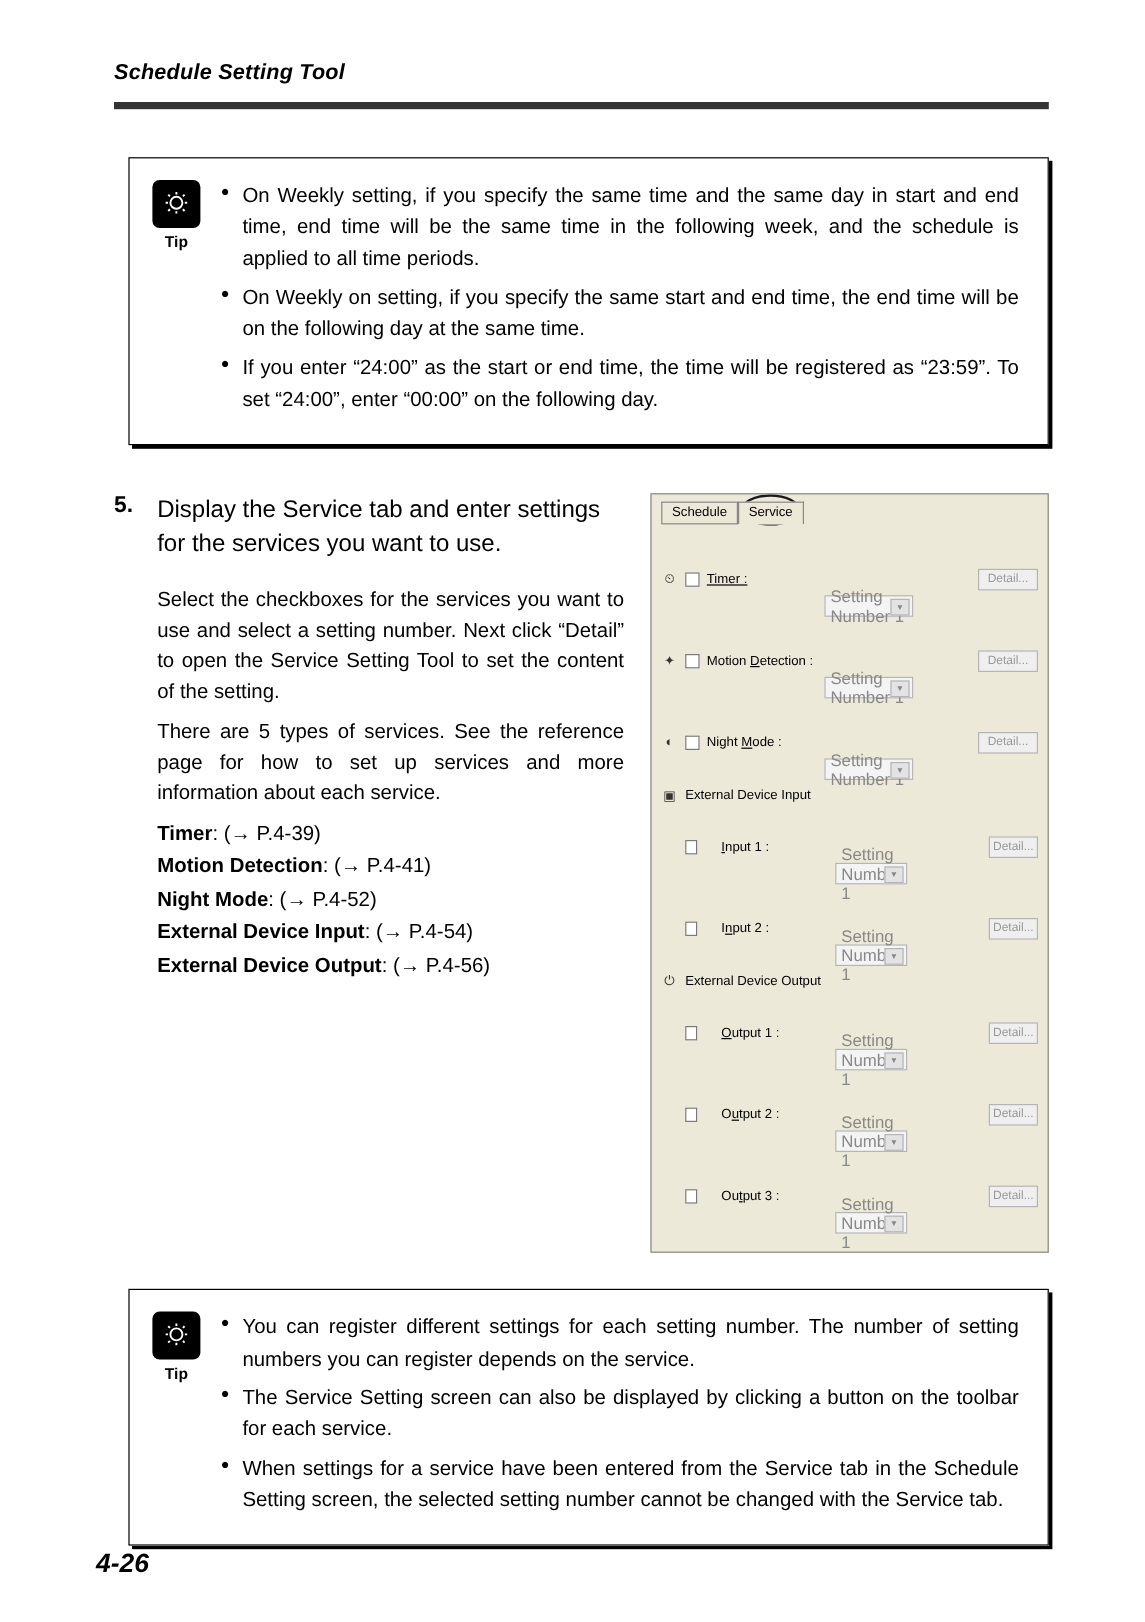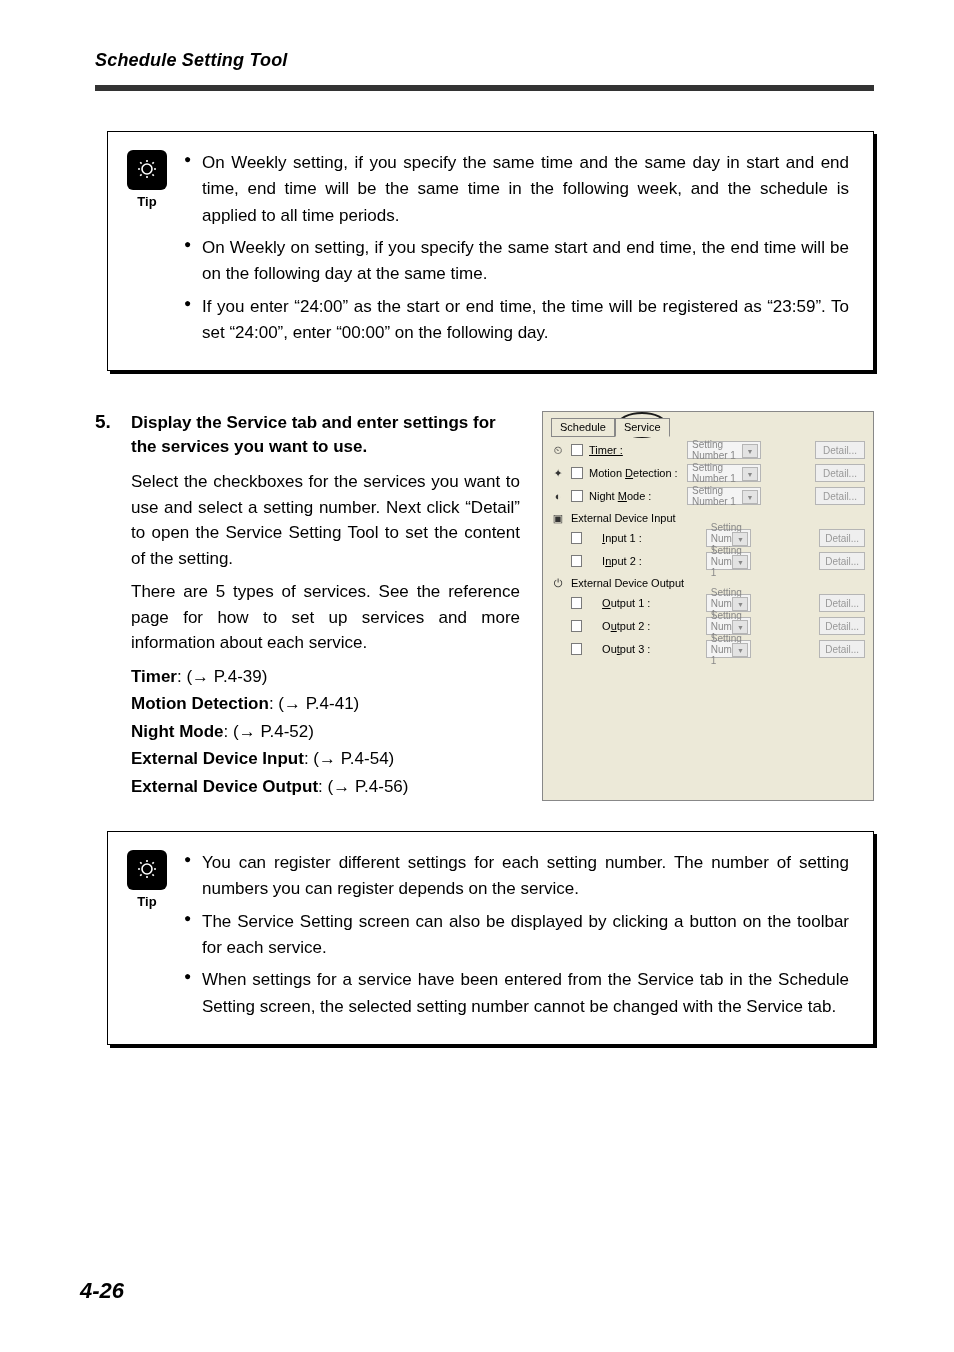--- a/index.html
+++ b/index.html
@@ -79,24 +79,24 @@
     gap: 12px;
   }
   .step-num {
     font-weight: bold;
     font-size: 19px;
     width: 24px;
     flex: 0 0 24px;
   }
   .step-body { flex: 1; }
   .step-title {
-    font-weight: bold;
-    font-size: 17px;
+    font-weight: normal;
+    font-size: 20px;
     line-height: 1.4;
-    margin-bottom: 10px;
+    margin-bottom: 20px;
   }
   .columns {
     display: flex;
     gap: 22px;
   }
   .textcol {
     flex: 1;
     font-size: 17px;
     line-height: 1.5;
   }
@@ -112,21 +112,21 @@
     background: #ece9d8;
     font-family: Tahoma, Arial, sans-serif;
     font-size: 11px;
     color: #000;
     padding: 6px 8px 10px 8px;
     position: relative;
   }
   .tabs {
     display: flex;
     gap: 0;
-    margin-bottom: 4px;
+    margin-bottom: 14px;
     position: relative;
   }
   .tab {
     padding: 2px 8px 3px;
     border: 1px solid #888;
     border-bottom: 1px solid #888;
     background: #ece9d8;
     font-size: 11px;
     position: relative;
   }
@@ -172,22 +172,23 @@
   .svc-label .ul { text-decoration: underline; }
   .svc-select {
     flex: 1;
     height: 18px;
     border: 1px solid #b5b5b5;
     background: #f4f4f4;
     color: #888;
     display: flex;
     align-items: center;
     padding: 0 4px;
-    font-size: 10px;
-    position: relative;
+    font-size: 14px;
+    position: relative;
+    margin-top: 45px;
   }
   .svc-select::after {
     content: "▼";
     position: absolute;
     right: 2px;
     top: 2px;
     width: 14px;
     height: 12px;
     background: #e3e3e3;
     border: 1px solid #b5b5b5;
@@ -213,21 +214,21 @@
     font-size: 11px;
     margin: 6px 0 4px 0;
     display: flex;
     align-items: center;
     gap: 6px;
   }
   .svc-group .svc-icon { width: 14px; }
   .indent { margin-left: 20px; gap: 20px; }
   .page-num {
     position: absolute;
-    bottom: 48px;
+    bottom: 36px;
     left: 80px;
     font-style: italic;
     font-weight: bold;
     font-size: 22px;
   }
 </style>
 </head>
 <body>
 
 <div class="running-head">Schedule Setting Tool</div>

